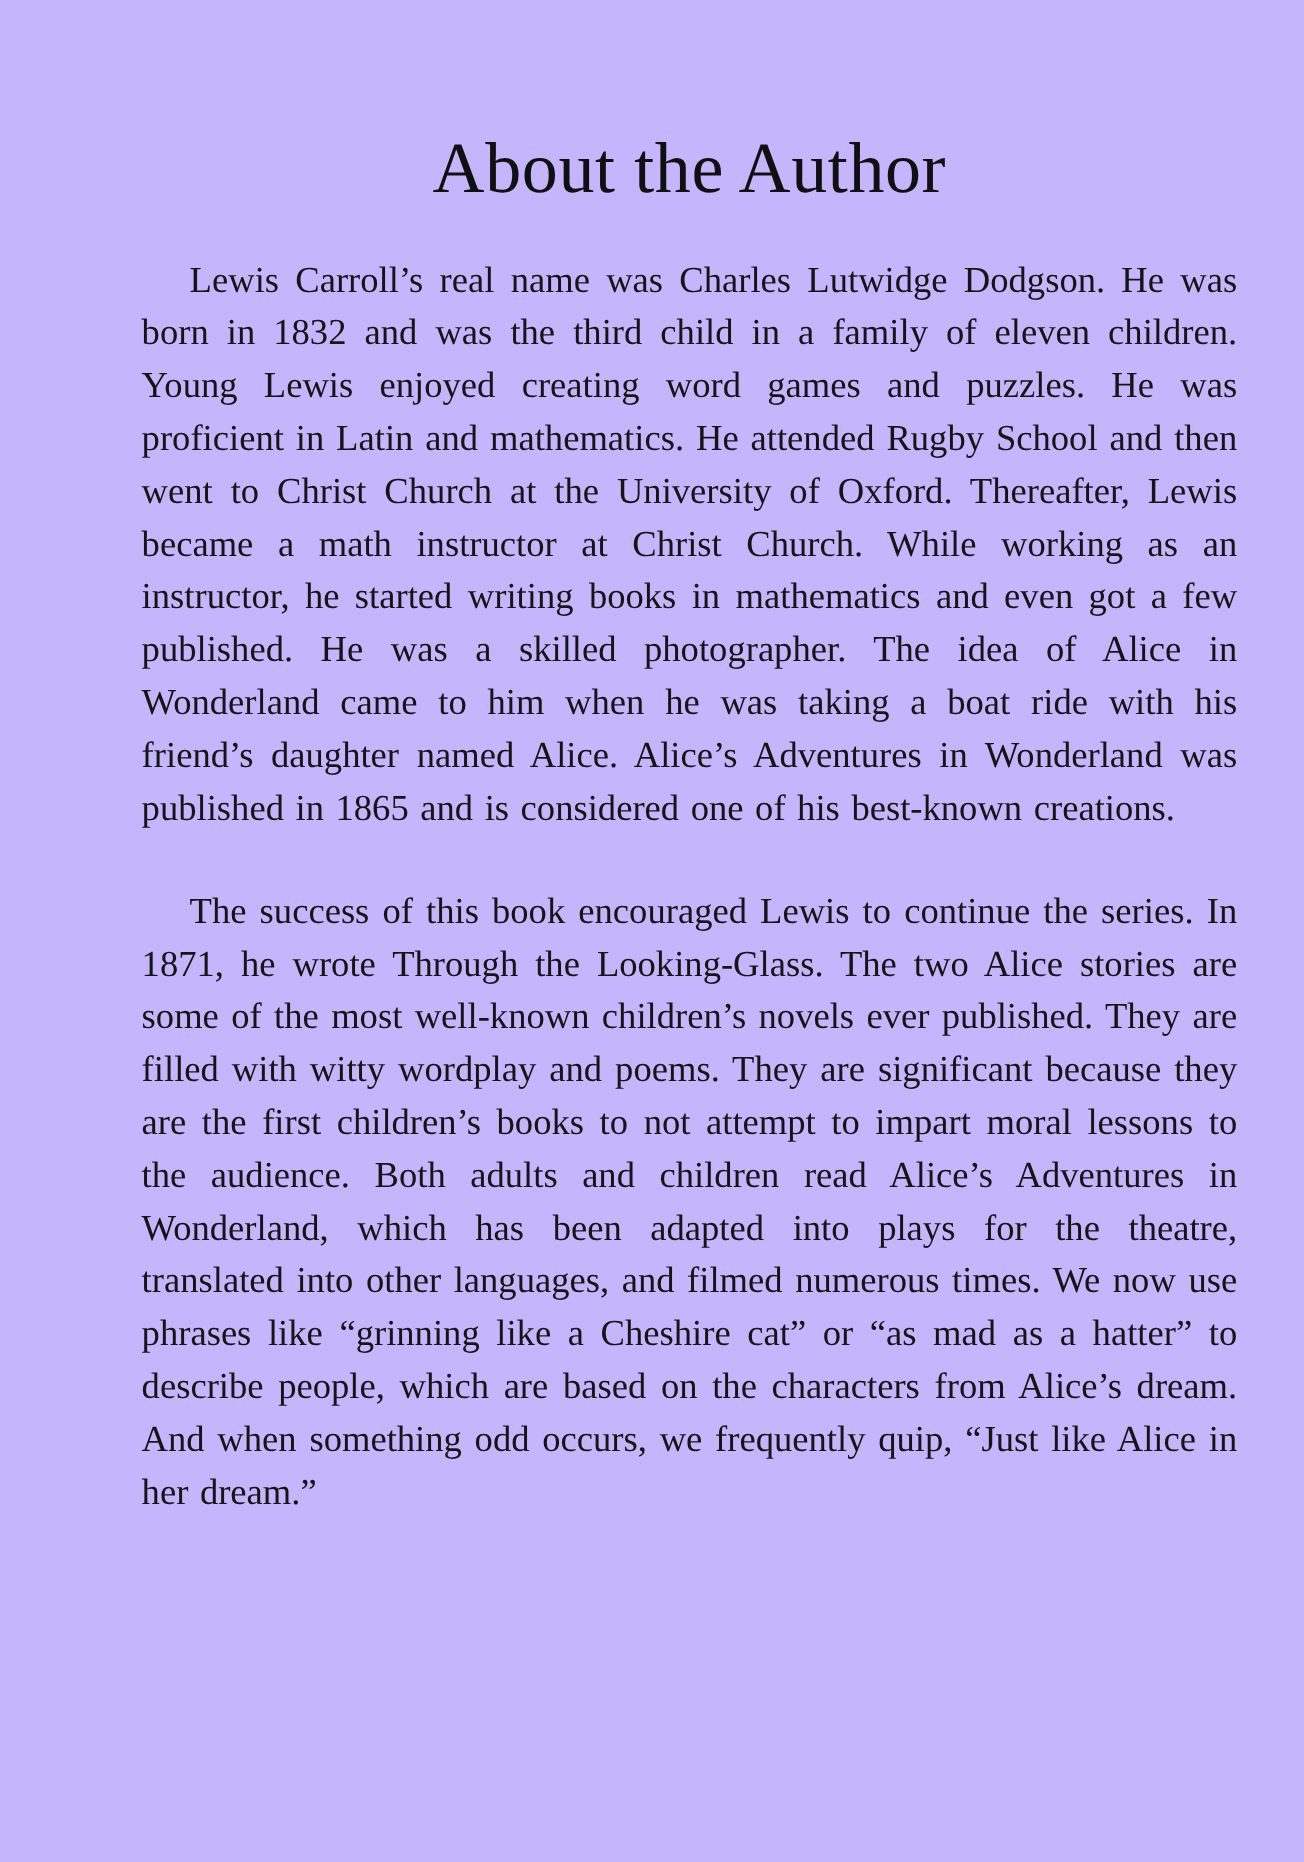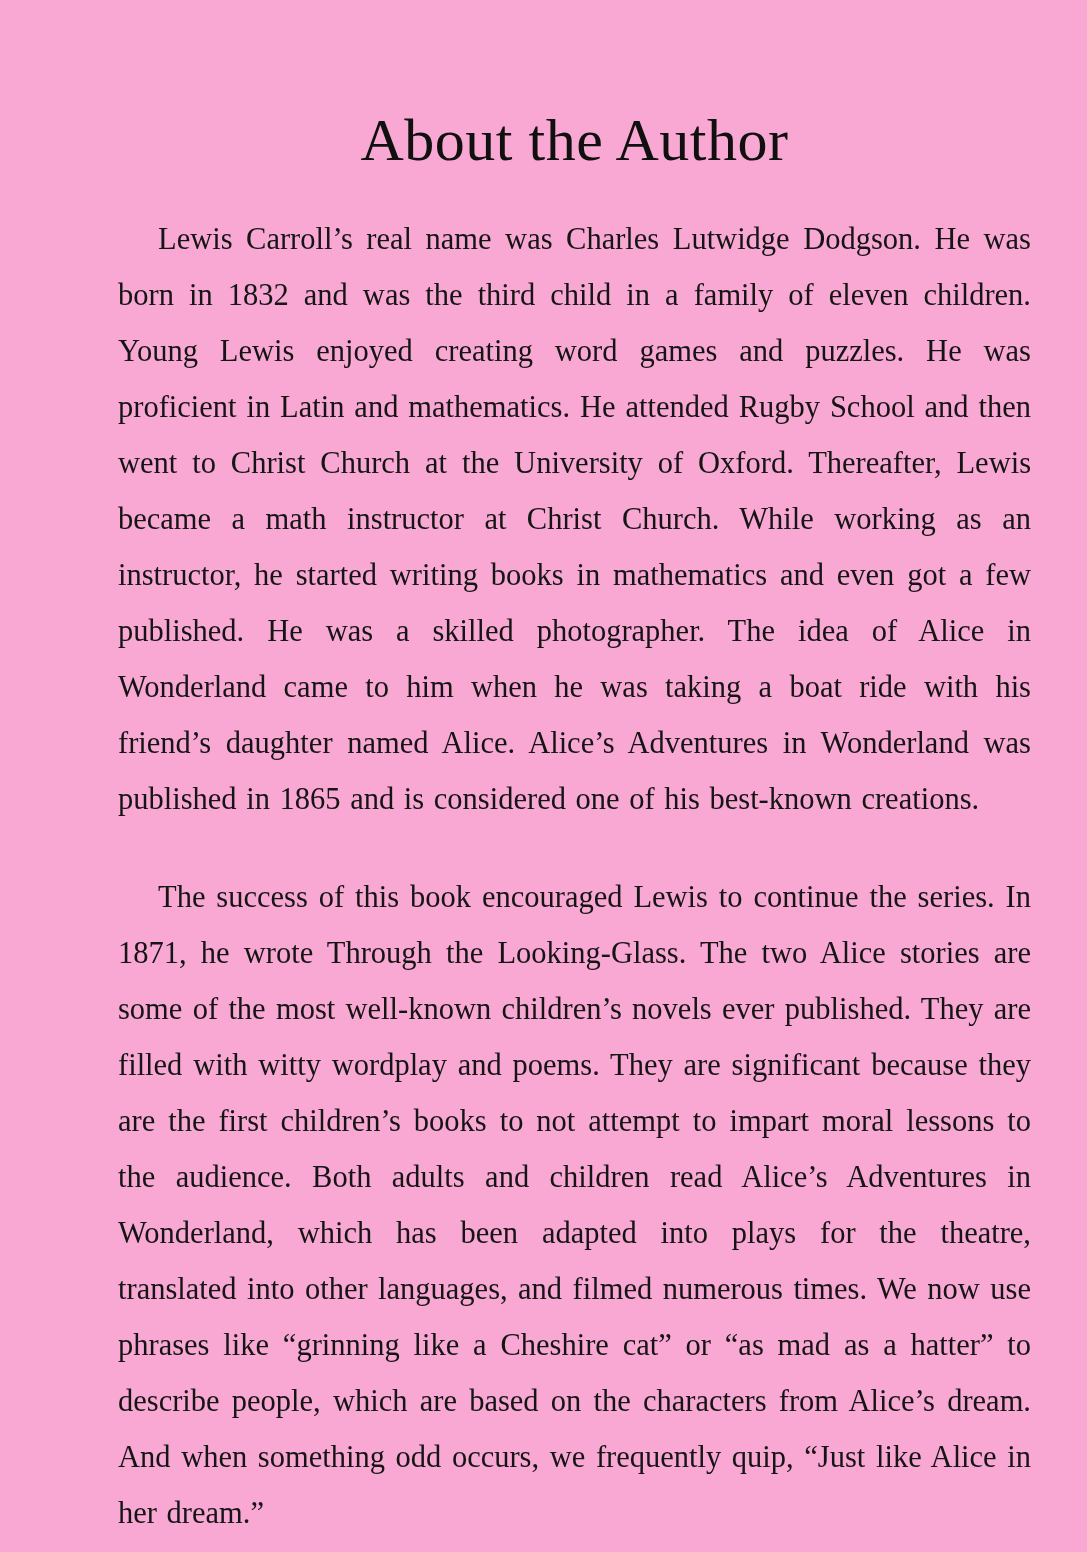--- a/index.html
+++ b/index.html
@@ -12,34 +12,34 @@
     height: 1552px;
     overflow: hidden;
     font-family: "Liberation Serif", "DejaVu Serif", serif;
     color: #141414;
   }
   .page {
     box-sizing: border-box;
     width: 1087px;
     height: 1552px;
     padding: 106px 56px 0 118px;
-    background: #f9a8d4;
+    background: #c4b5fd;
   }
   .page-title {
     font-family: "Liberation Serif", "DejaVu Serif", serif;
     font-size: 60px;
     font-weight: normal;
     text-align: center;
     letter-spacing: 0.5px;
     margin: 0 0 36px 0;
     color: #101010;
   }
   .body-text p {
     font-size: 30.5px;
-    line-height: 56px;
+    line-height: 44px;
     text-align: justify;
     text-align-last: left;
     text-indent: 40px;
     word-spacing: 2px;
     margin: 0 0 42px 0;
     color: #151515;
   }
 </style>
 </head>
 <body>

